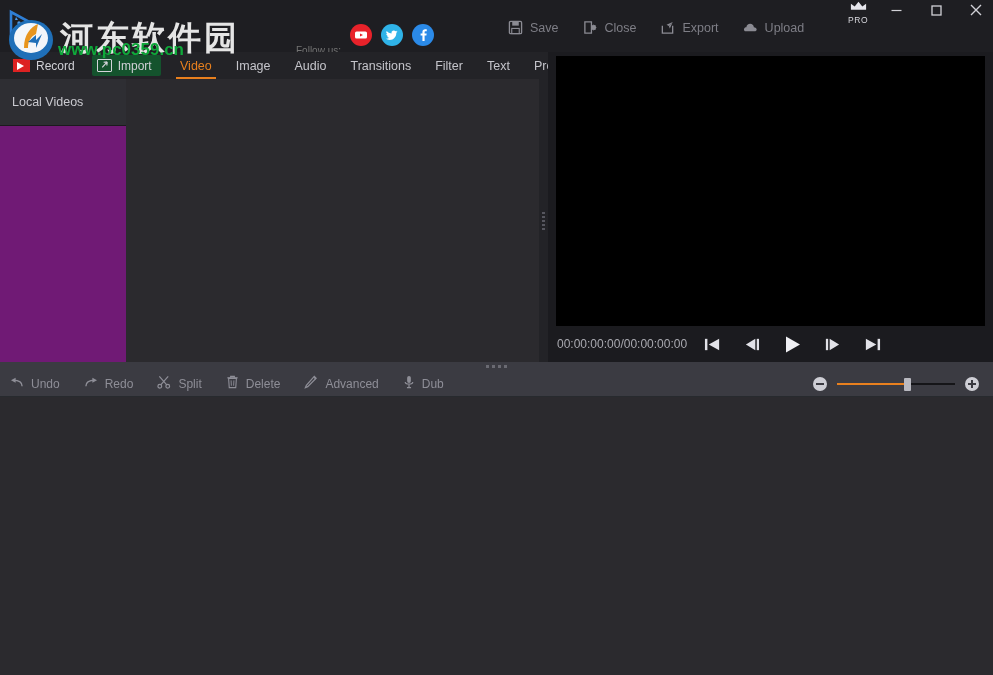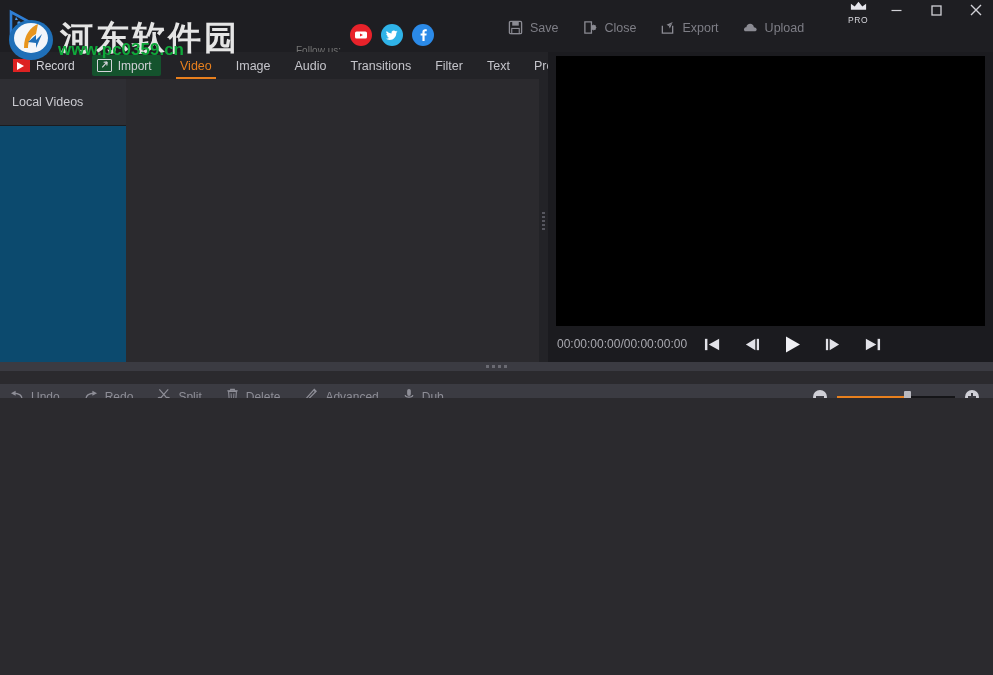--- a/index.html
+++ b/index.html
@@ -85,21 +85,21 @@
     display: flex; align-items: center; position: relative;
   }
   .menu-item.active { color: #e8801e; }
   .menu-item.active::after {
     content: ""; position: absolute; left: 8px; right: 8px; bottom: 0; height: 2px; background: #e8801e;
   }
 
   
   .sidebar {
     position: absolute; left: 0; top: 79px; width: 131px; height: 283px;
-    background: #0c4a6e; border-right: 4px solid #22c55e;
+    background: #701a75; border-right: 4px solid #22c55e;
   }
   .side-item {
     height: 46px; display: flex; align-items: center; padding-left: 12px;
     font-size: 12.5px; color: #cacad0;
   }
   .side-item.selected { background: #2e2e33; }
   .side-sep { height: 1px; background: #1b1b1e; }
 
   
   .media-panel {
@@ -133,21 +133,21 @@
   .hsplit {
     position: absolute; left: 0; top: 362px; width: 993px; height: 9px;
     background: #3b3b42;
     display: flex; align-items: center; justify-content: center;
   }
   .hgrip { display: flex; gap: 3px; }
   .hgrip i { display: block; width: 3px; height: 3px; background: #6a6a72; }
 
   
   .toolbar {
-    position: absolute; left: 0; top: 384px; width: 993px; height: 26px;
+    position: absolute; left: 0; top: 371px; width: 993px; height: 26px;
     background: #3b3b42; border-bottom: 1px solid #272a2e;
     display: flex; align-items: center;
   }
   .tool {
     display: flex; align-items: center; gap: 7px; color: #8e8e97; font-size: 12px;
     padding: 0 14px 0 10px; height: 26px;
   }
   .zoomctl {
     position: absolute; right: 14px; top: 0; height: 26px;
     display: flex; align-items: center; gap: 10px;

